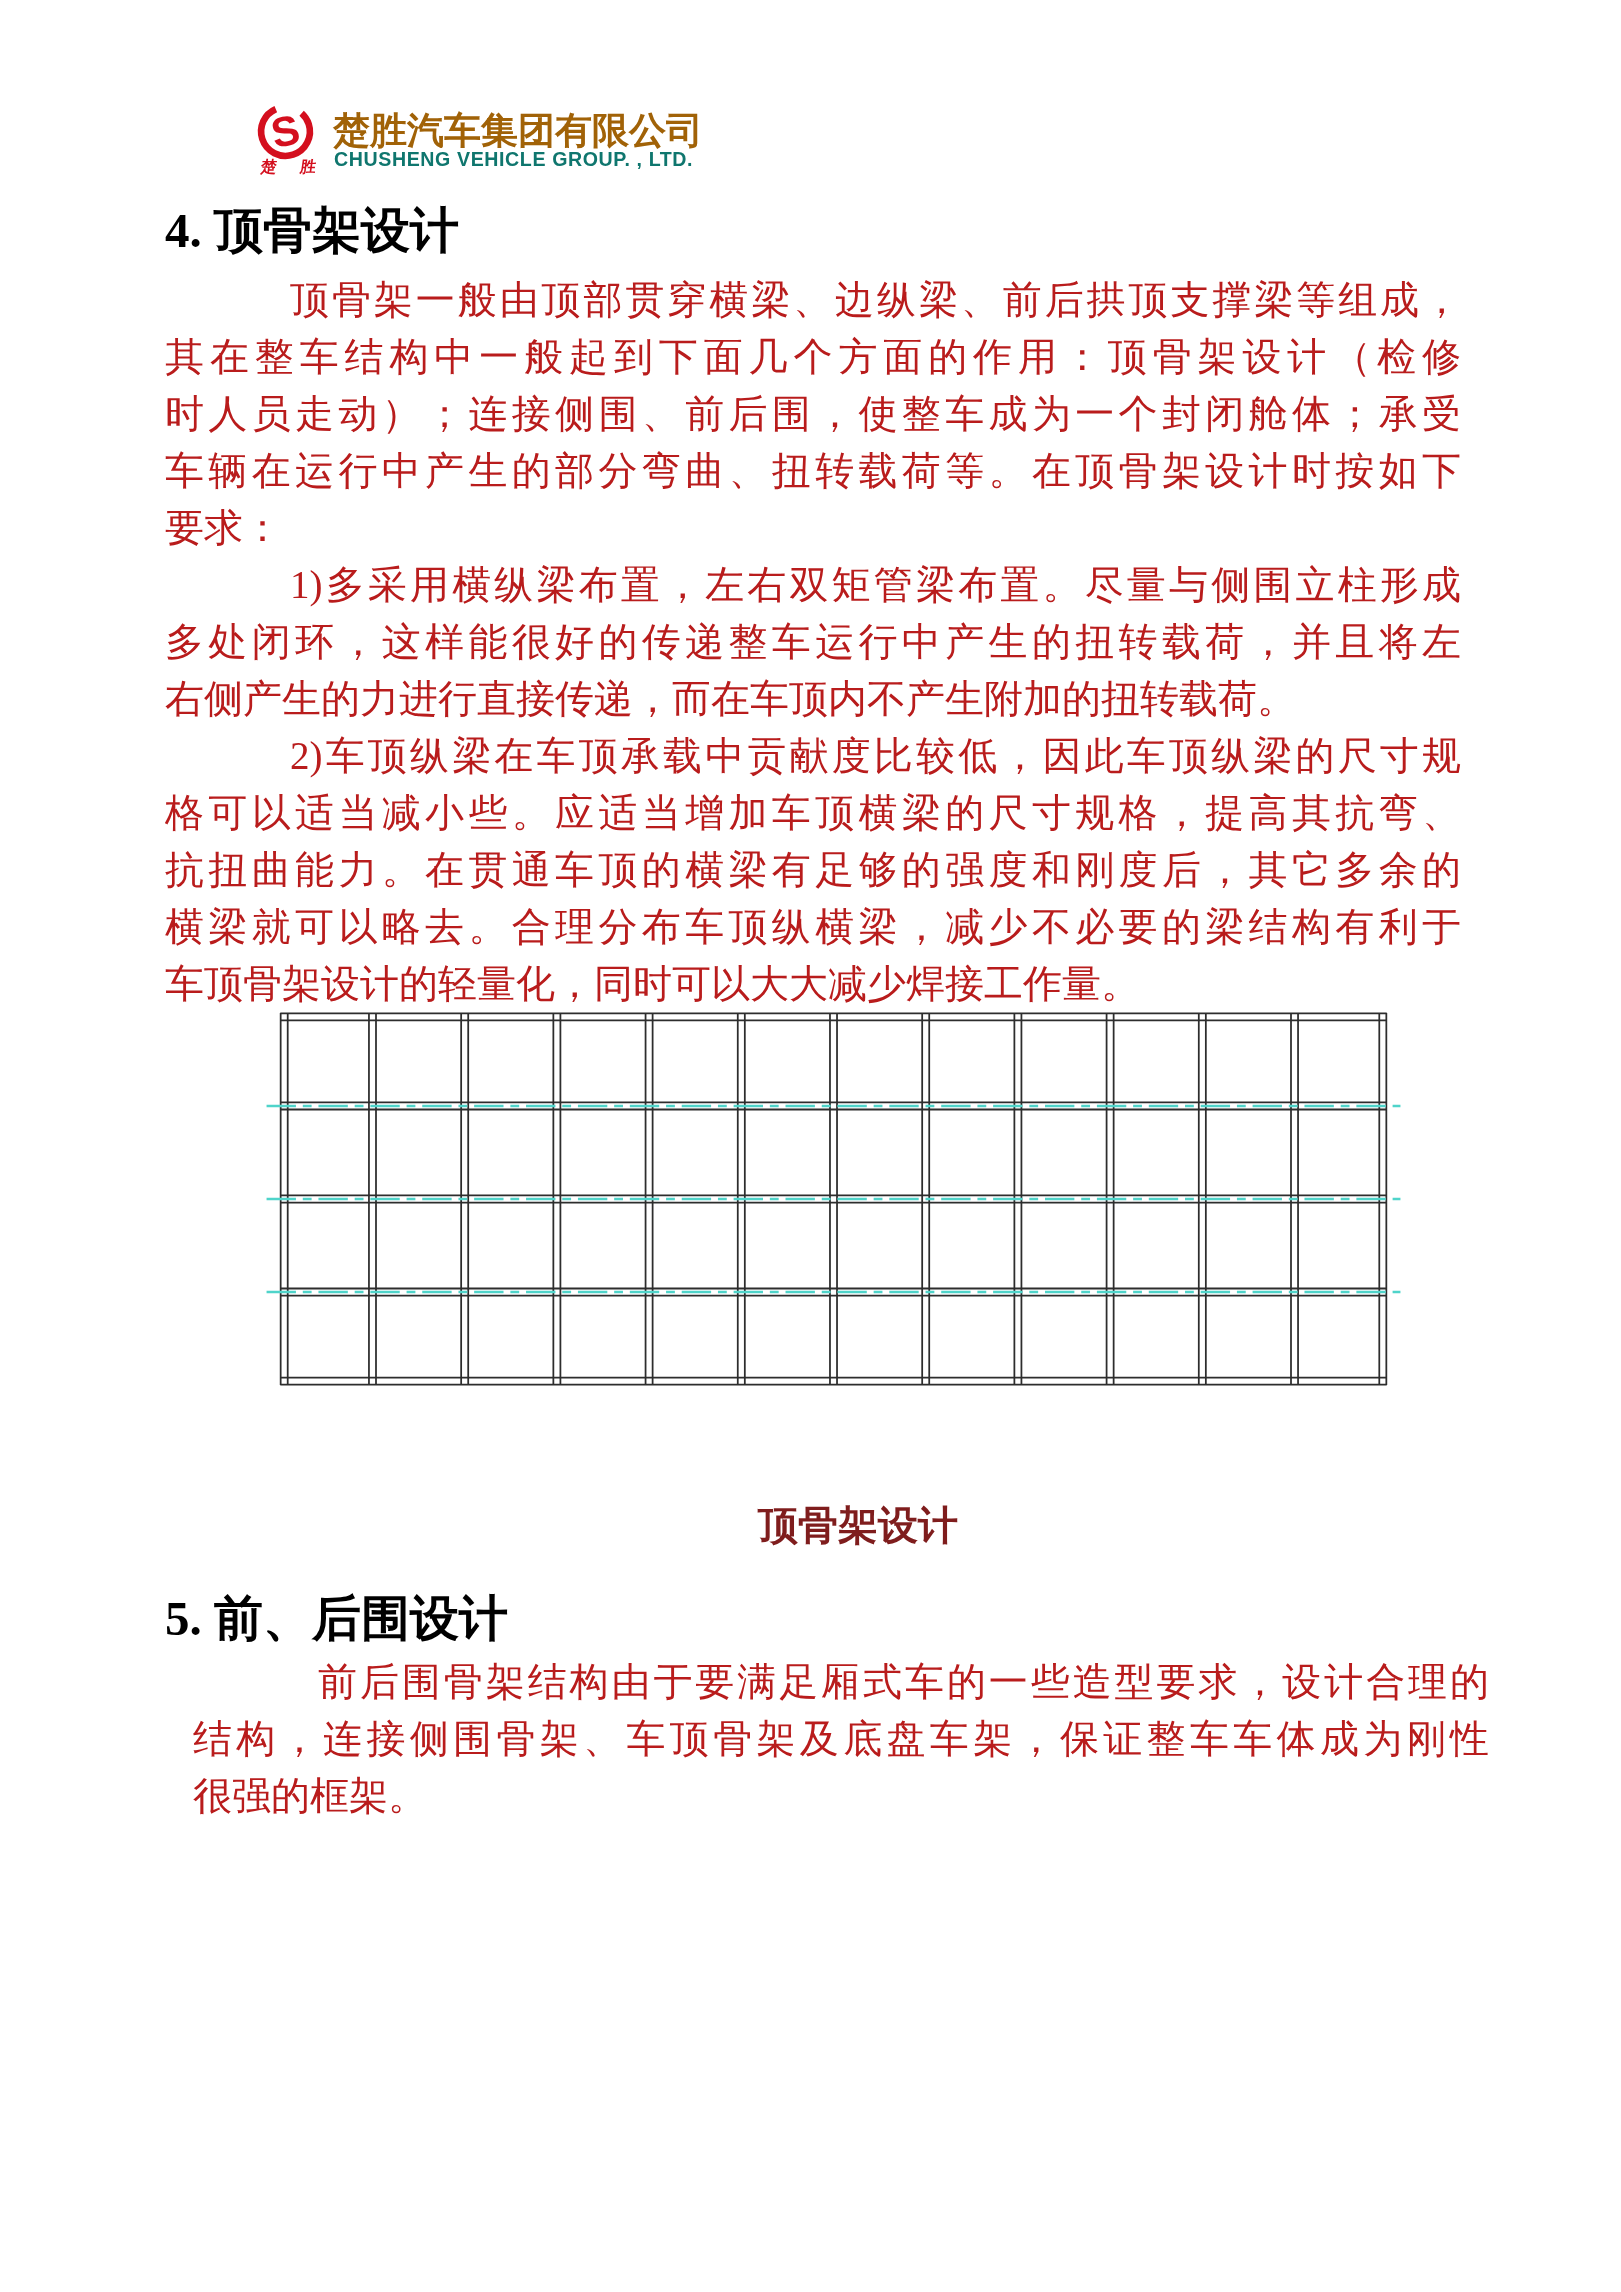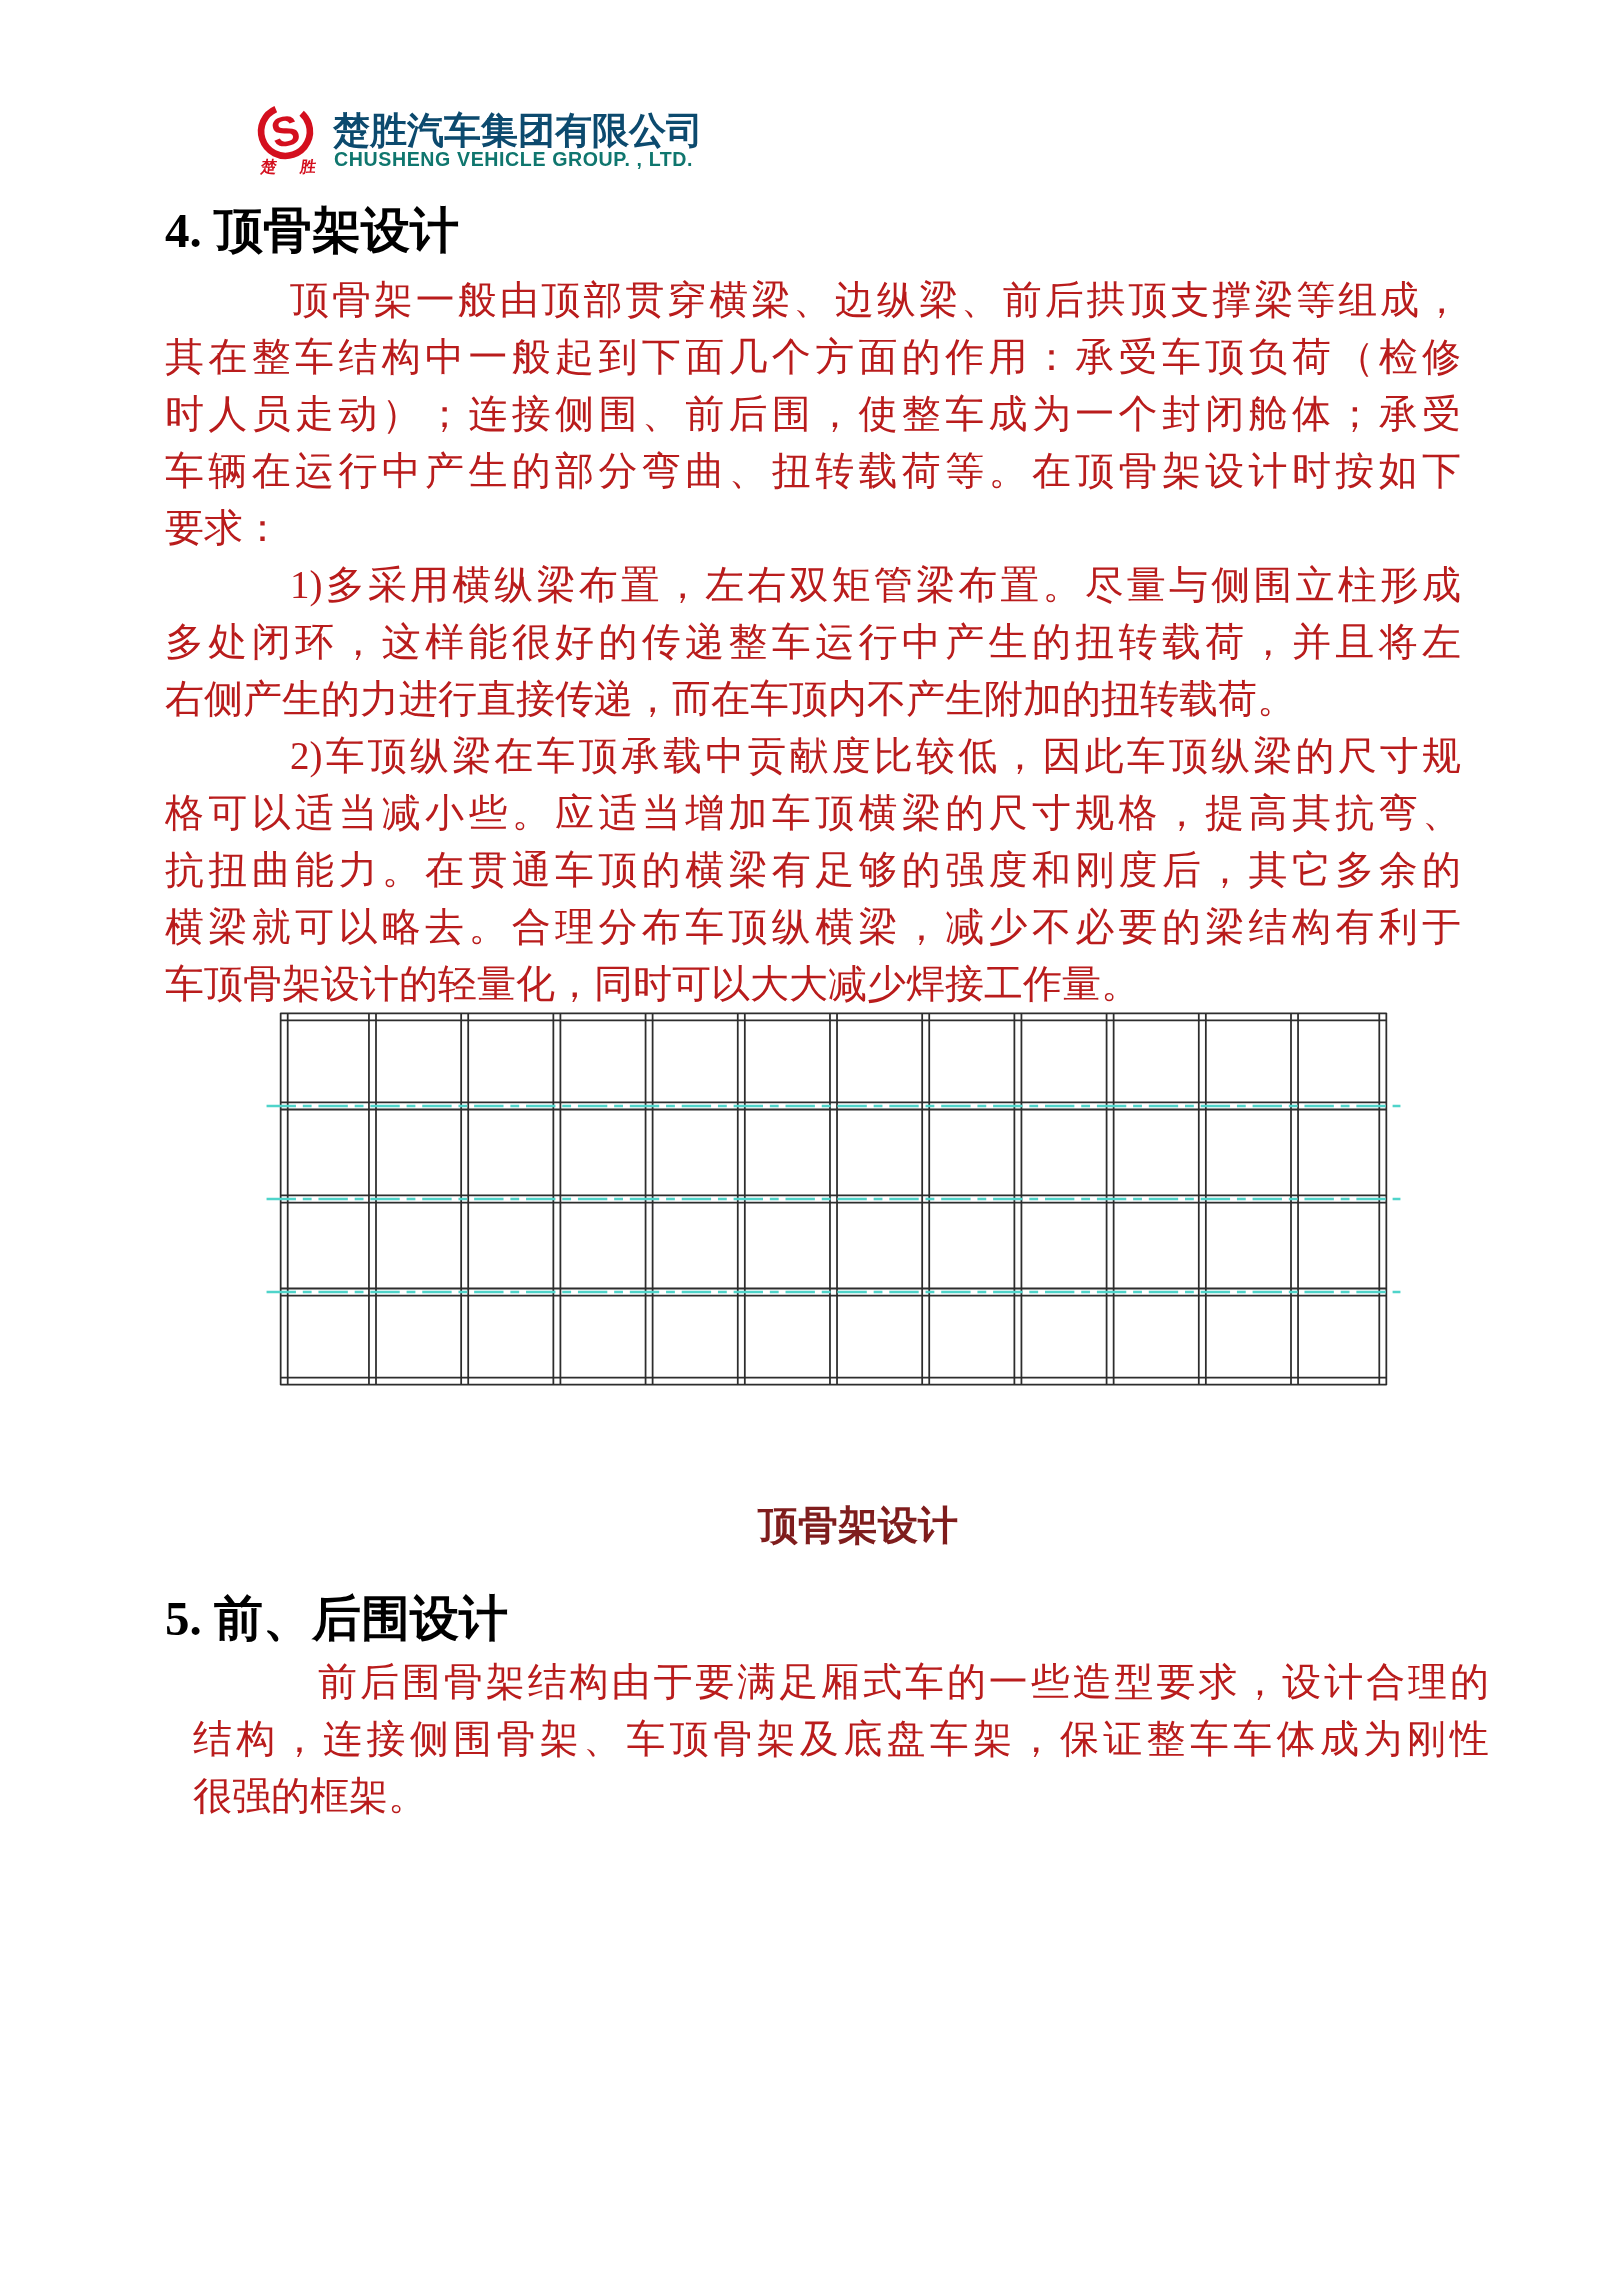--- a/index.html
+++ b/index.html
@@ -16,21 +16,21 @@
   .logo-emblem{position:absolute;left:255px;top:101px;width:61px;height:61px;}
   .logo-minichars{
     position:absolute;left:261px;top:157px;
     font-size:15.7px;font-weight:bold;color:#d40f1e;
     letter-spacing:23.5px;white-space:nowrap;
     transform:skewX(-8deg);
     font-family:"Liberation Serif","DejaVu Serif",serif;
   }
   .company-cn{
     position:absolute;left:333px;top:106px;
-    font-size:37px;font-weight:bold;color:#0c4a6e;
+    font-size:37px;font-weight:bold;color:#a16207;
     letter-spacing:0px;white-space:nowrap;
     font-family:"Liberation Sans","DejaVu Sans",sans-serif;
   }
   .company-en{
     position:absolute;left:334px;top:148px;
     font-size:19.6px;font-weight:bold;color:#0f766e;
     letter-spacing:0.6px;white-space:nowrap;
     font-family:"Liberation Sans","DejaVu Sans",sans-serif;
   }
   
@@ -76,21 +76,21 @@
     </svg>
     <div class="logo-minichars">楚胜</div>
     <div class="company-cn">楚胜汽车集团有限公司</div>
     <div class="company-en">CHUSHENG VEHICLE  GROUP. , LTD.</div>
   </div>
 
   <div id="heading-4" class="sec-heading">4. 顶骨架设计</div>
 
   <div id="body-4" class="text-block">
       <div class="line fill indent">顶骨架一般由顶部贯穿横梁、边纵梁、前后拱顶支撑梁等组成，</div>
-      <div class="line fill">其在整车结构中一般起到下面几个方面的作用：承受车顶负荷（检修</div>
+      <div class="line fill">其在整车结构中一般起到下面几个方面的作用：顶骨架设计（检修</div>
       <div class="line fill">时人员走动）；连接侧围、前后围，使整车成为一个封闭舱体；承受</div>
       <div class="line fill">车辆在运行中产生的部分弯曲、扭转载荷等。在顶骨架设计时按如下</div>
       <div class="line">要求：</div>
       <div class="line fill indent">1)多采用横纵梁布置，左右双矩管梁布置。尽量与侧围立柱形成</div>
       <div class="line fill">多处闭环，这样能很好的传递整车运行中产生的扭转载荷，并且将左</div>
       <div class="line">右侧产生的力进行直接传递，而在车顶内不产生附加的扭转载荷。</div>
       <div class="line fill indent">2)车顶纵梁在车顶承载中贡献度比较低，因此车顶纵梁的尺寸规</div>
       <div class="line fill">格可以适当减小些。应适当增加车顶横梁的尺寸规格，提高其抗弯、</div>
       <div class="line fill">抗扭曲能力。在贯通车顶的横梁有足够的强度和刚度后，其它多余的</div>
       <div class="line fill">横梁就可以略去。合理分布车顶纵横梁，减少不必要的梁结构有利于</div>

